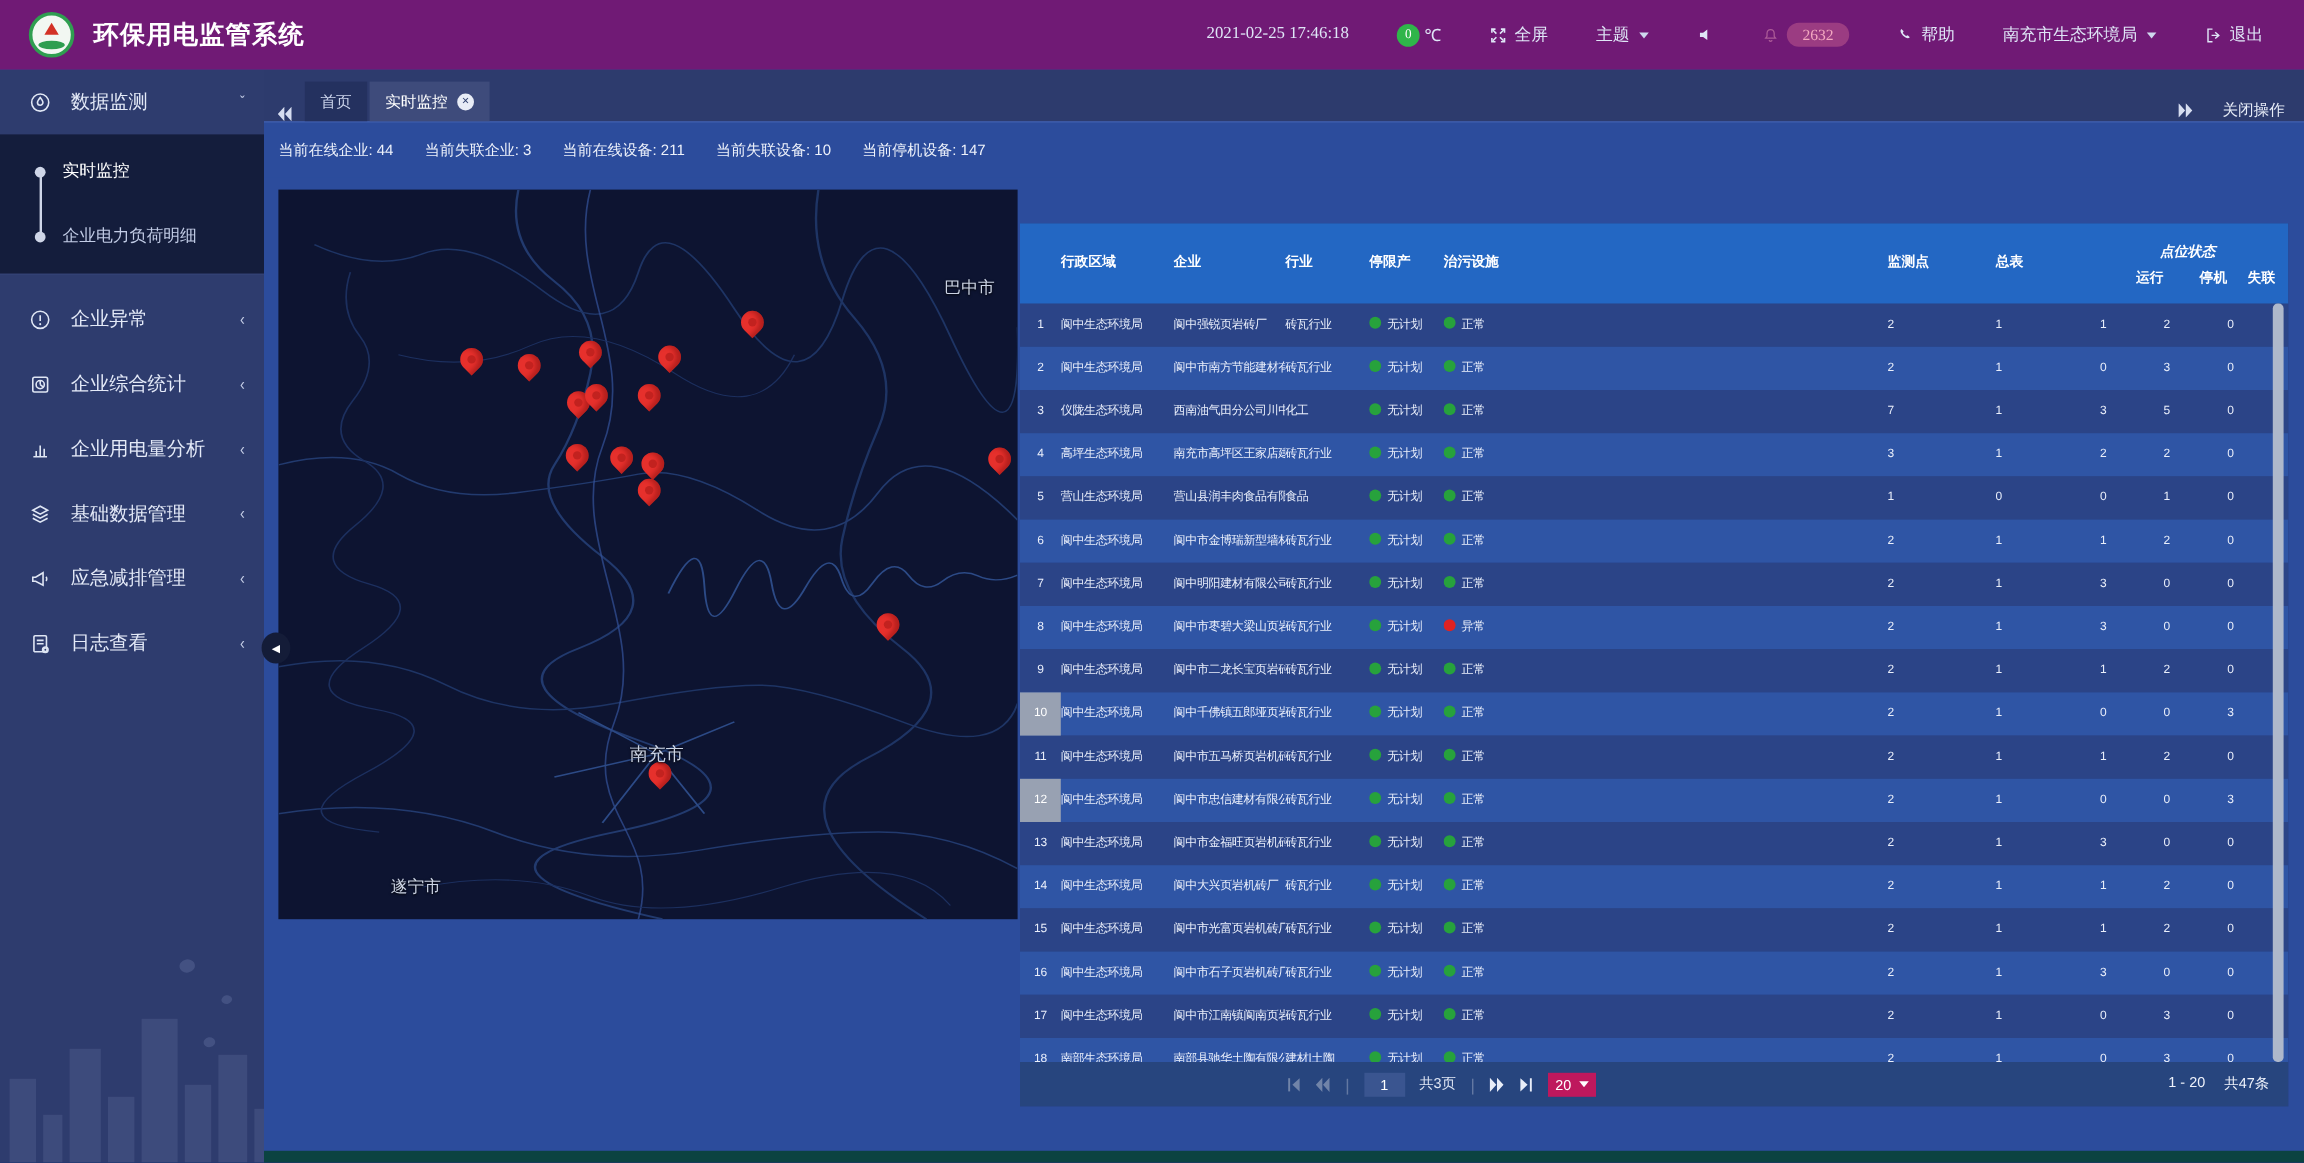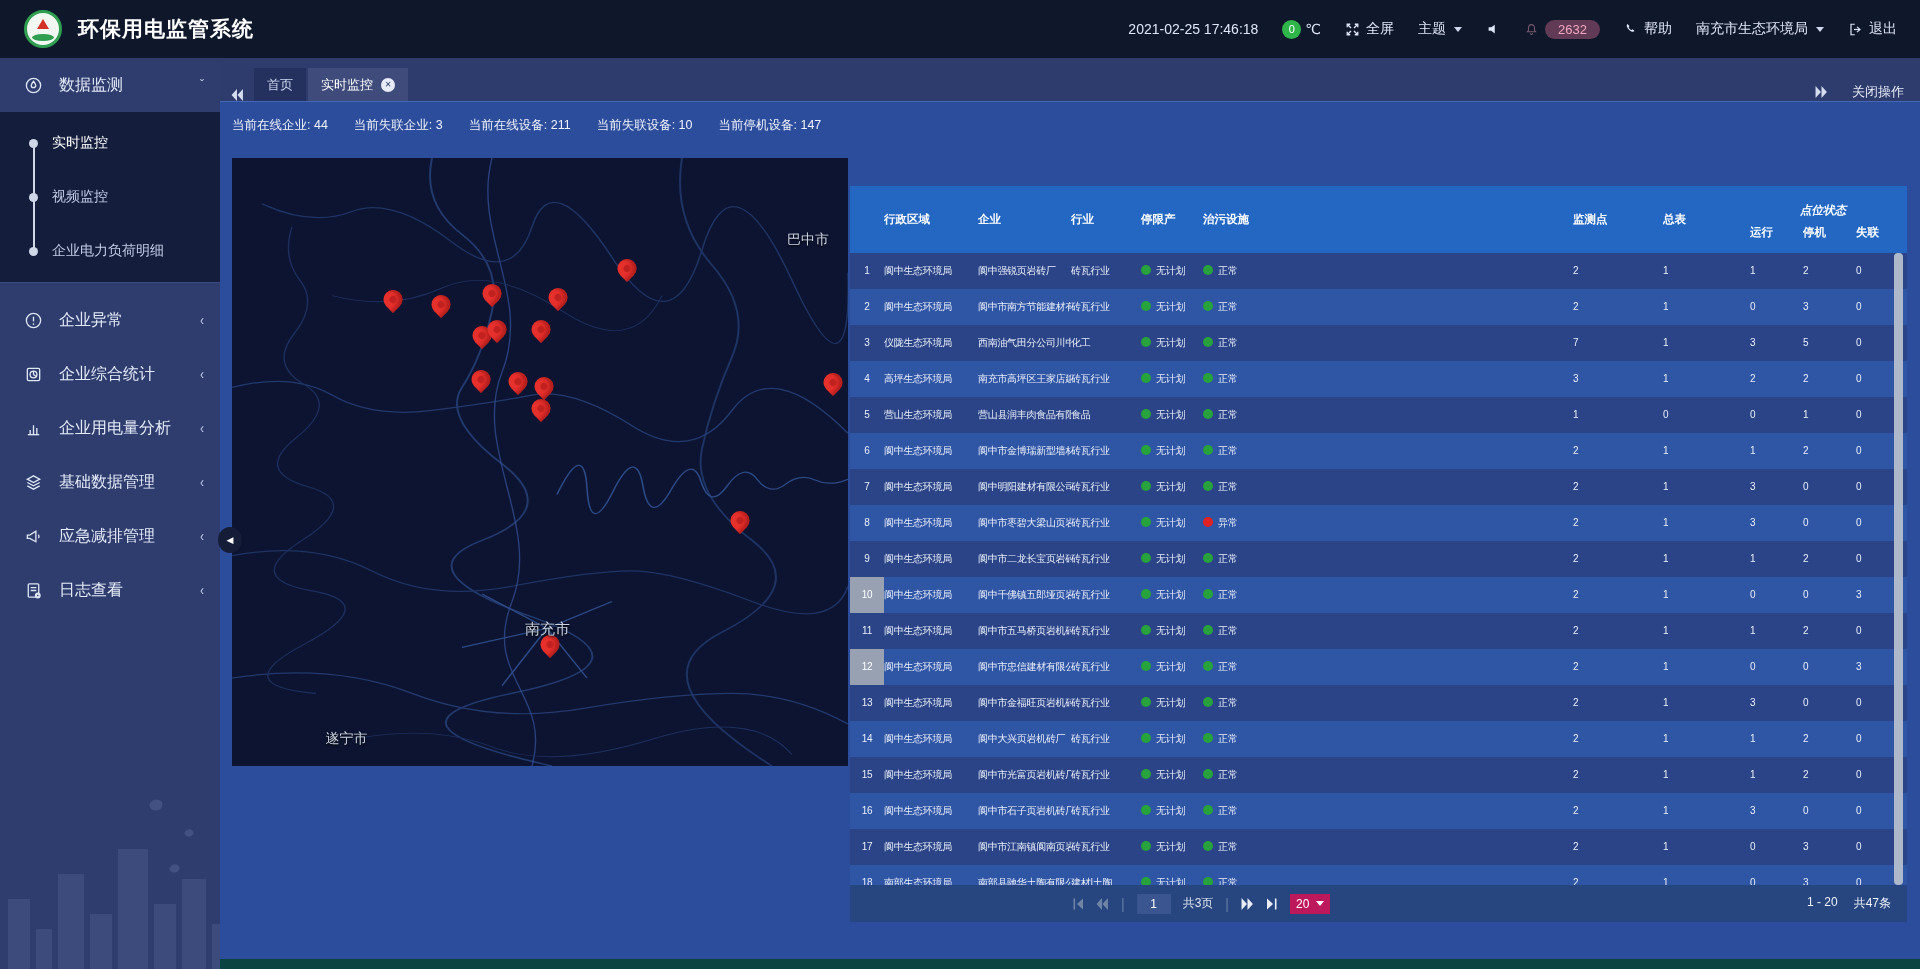--- a/index.html
+++ b/index.html
@@ -1,24 +1,24 @@
 <!DOCTYPE html>
 <html><head>
 <meta charset="utf-8">
 <style>
   html,body{margin:0;padding:0;background:#0e1533;}
   .screen{position:relative;width:1920px;height:969px;overflow:hidden;background:#2c4c9c;
           font-family:"Liberation Sans","DejaVu Sans",sans-serif;-webkit-font-smoothing:antialiased;}
   
-  .topbar{position:absolute;left:0;top:0;width:1920px;height:58px;background:#0f172a;display:flex;align-items:center;z-index:30;}
+  .topbar{position:absolute;left:0;top:0;width:1920px;height:58px;background:#701a75;display:flex;align-items:center;z-index:30;font-family:Liberation Serif, serif;}
   .logo{width:32px;height:32px;margin-left:24px;border-radius:50%;background:#f2f7f2;border:3px solid #2f9e50;position:relative;flex:none;}
   .logo::before{content:"";position:absolute;left:10px;top:6px;width:0;height:0;border-left:6px solid transparent;border-right:6px solid transparent;border-bottom:10px solid #d33226;}
   .logo::after{content:"";position:absolute;left:5px;bottom:4px;width:22px;height:7px;border-radius:50%;background:#2f9e50;}
   .app-title{margin-left:16px;color:#fff;font-size:21px;font-weight:bold;letter-spacing:1px;}
-  .topbar-right{margin-left:auto;display:flex;align-items:center;gap:24px;margin-right:23px;color:#dfe6f7;font-size:14px;}
+  .topbar-right{margin-left:auto;display:flex;align-items:center;gap:40px;margin-right:34px;color:#dfe6f7;font-size:14px;}
   .tb-item{display:flex;align-items:center;gap:6px;cursor:pointer;white-space:nowrap;}
   .tb-static{cursor:default;}
   .temp-wrap{display:flex;align-items:center;gap:4px;}
   .temp-badge{width:19px;height:19px;border-radius:50%;background:#2fb54a;color:#fff;font-size:11px;display:flex;align-items:center;justify-content:center;}
   .caret-down{display:inline-block;width:0;height:0;border-left:4px solid transparent;border-right:4px solid transparent;border-top:5px solid #cfd8ee;margin-left:2px;}
   .badge-pill{background:rgba(219,112,150,.40);color:#f3a8c0;border-radius:10px;padding:2px 13px;font-size:13px;text-align:right;}
   .bell-dim{opacity:.45;}
   .icon{display:inline-flex;line-height:0;}
   
   .sidebar{position:absolute;left:0;top:58px;width:220px;height:911px;background:#2e3c6e;z-index:20;overflow:hidden;}
@@ -65,21 +65,21 @@
   .fbox .fcaret{margin-left:auto;}
   .fbox input{background:transparent;border:none;outline:none;color:#dbe3f5;font-size:12px;width:100%;font-family:inherit;}
   .fbox input::placeholder{color:#c7d1e8;opacity:1;}
   
   .table-wrap{position:absolute;left:850px;top:186px;width:1057px;height:736px;background:#2b4487;overflow:hidden;}
   .thead{height:67px;background:#2367c3;display:flex;color:#fff;}
   .th{line-height:67px;font-size:11.5px;font-weight:bold;overflow:hidden;white-space:nowrap;}
   .status-group{width:146px;display:flex;flex-direction:column;justify-content:center;}
   .sg-title{text-align:center;font-style:italic;font-weight:bold;font-size:11.5px;height:24px;line-height:24px;}
   .sg-subs{display:flex;}
-  .sg-subs .th{line-height:20px;height:20px;}
+  .sg-subs .th{line-height:20px;height:20px;text-align:right;}
   .tbody{position:absolute;left:0;top:67px;width:1057px;height:632px;overflow:hidden;}
   .row{display:flex;height:36px;line-height:36px;color:#eaeffb;cursor:pointer;}
   .row:nth-child(odd){background:#2b4487;}
   .row:nth-child(even){background:#2f55a5;}
   .cell{font-size:10px;letter-spacing:-0.3px;overflow:hidden;white-space:nowrap;}
   .c-idx{width:34px;text-align:center;flex:none;}
   .c-idx.gray{background:#98a1b2;color:#fff;}
   .c-region{width:94px;flex:none;}
   .c-company{width:93px;flex:none;}
   .c-industry{width:70px;flex:none;}
@@ -183,23 +183,20 @@
             <circle cx="10" cy="10" r="7.5"></circle>
             <path d="M10 5.5c-1.6 2-2.4 3.2-2.4 4.4a2.4 2.4 0 0 0 4.8 0c0-1.2-.8-2.4-2.4-4.4z"></path>
           </svg>
       </span>
       <span>数据监测</span>
       <span class="chev">ˇ</span>
     </div>
     <div class="submenu">
       <div class="sub-item active">
         <span>实时监控</span>
-      </div>
-      <div class="sub-item">
-        <span>视频监控</span>
       </div>
       <div class="sub-item">
         <span>企业电力负荷明细</span>
       </div>
     </div>
     <div class="side-item mt">
       <span class="s-icon icon">
         <svg width="19" height="19" viewBox="0 0 20 20" fill="none" stroke="#dfe6f4" stroke-width="1.4">
             <circle cx="10" cy="10" r="7.5"></circle>
             <path d="M10 6v5"></path>

